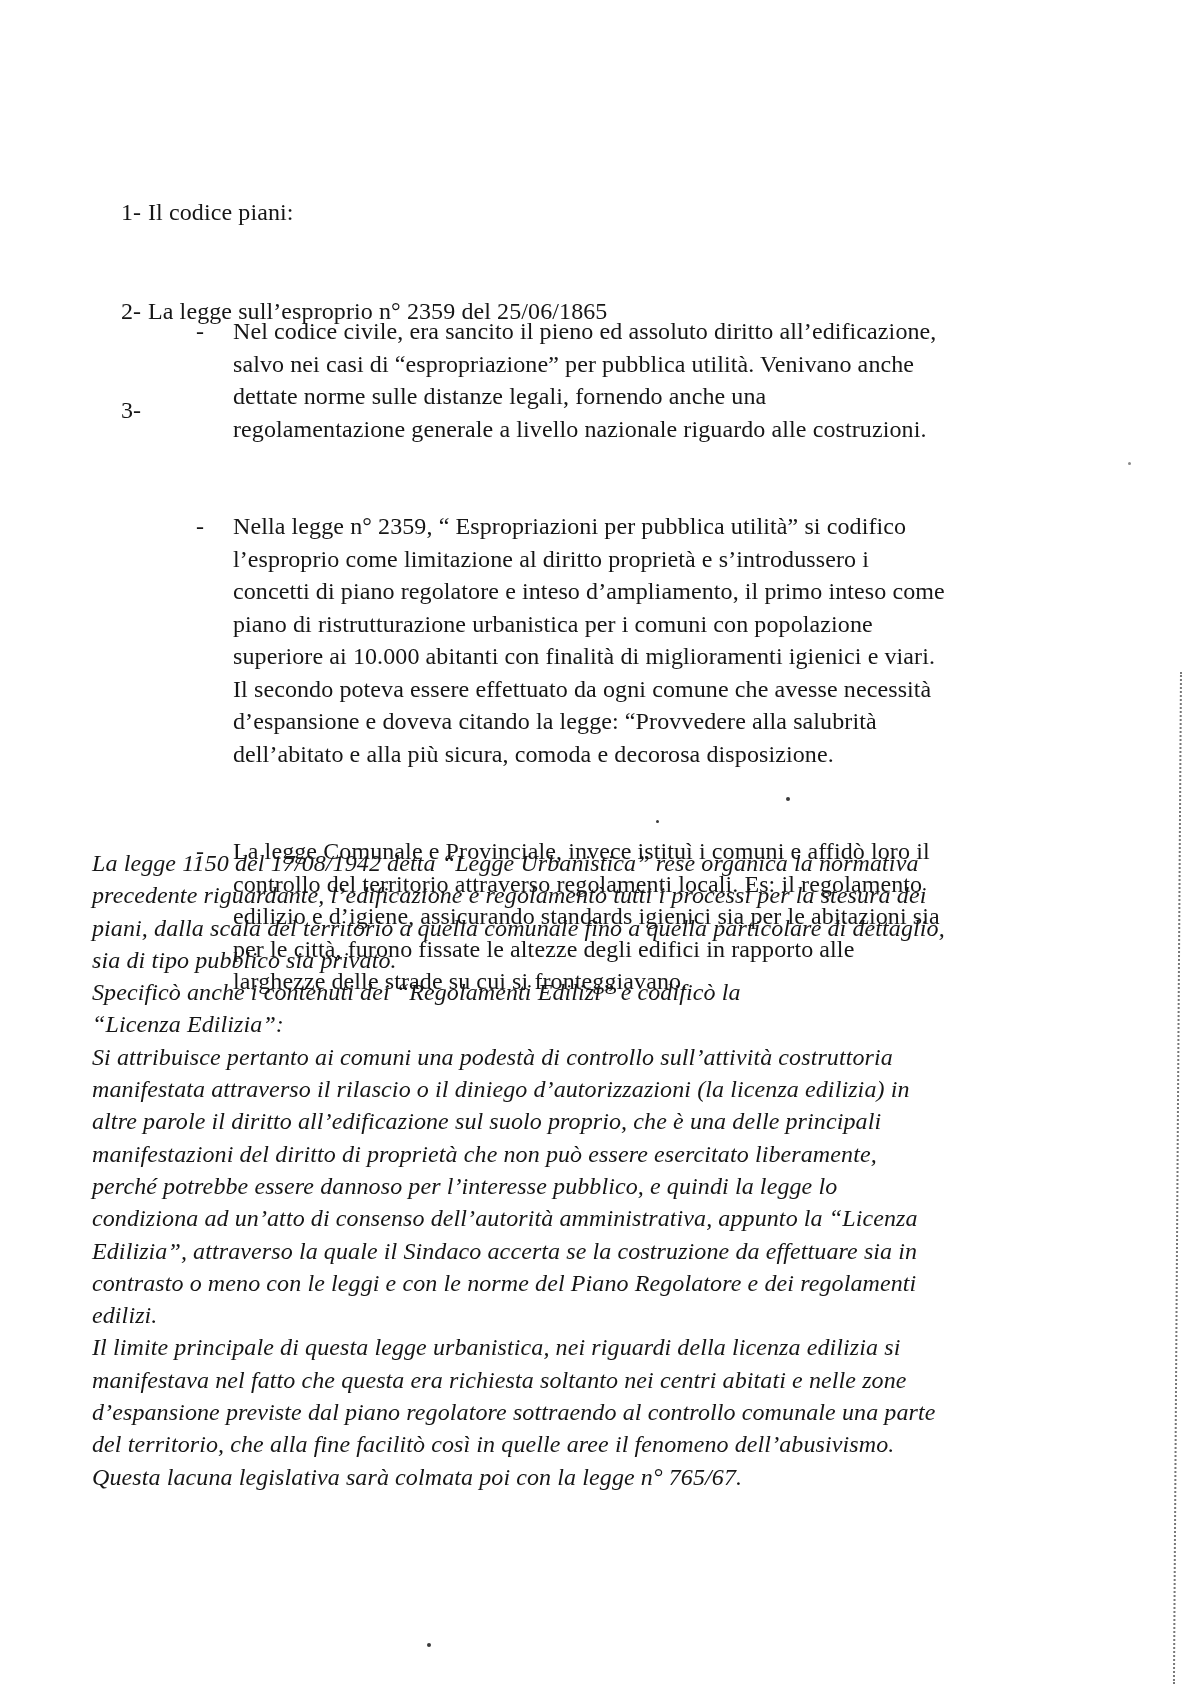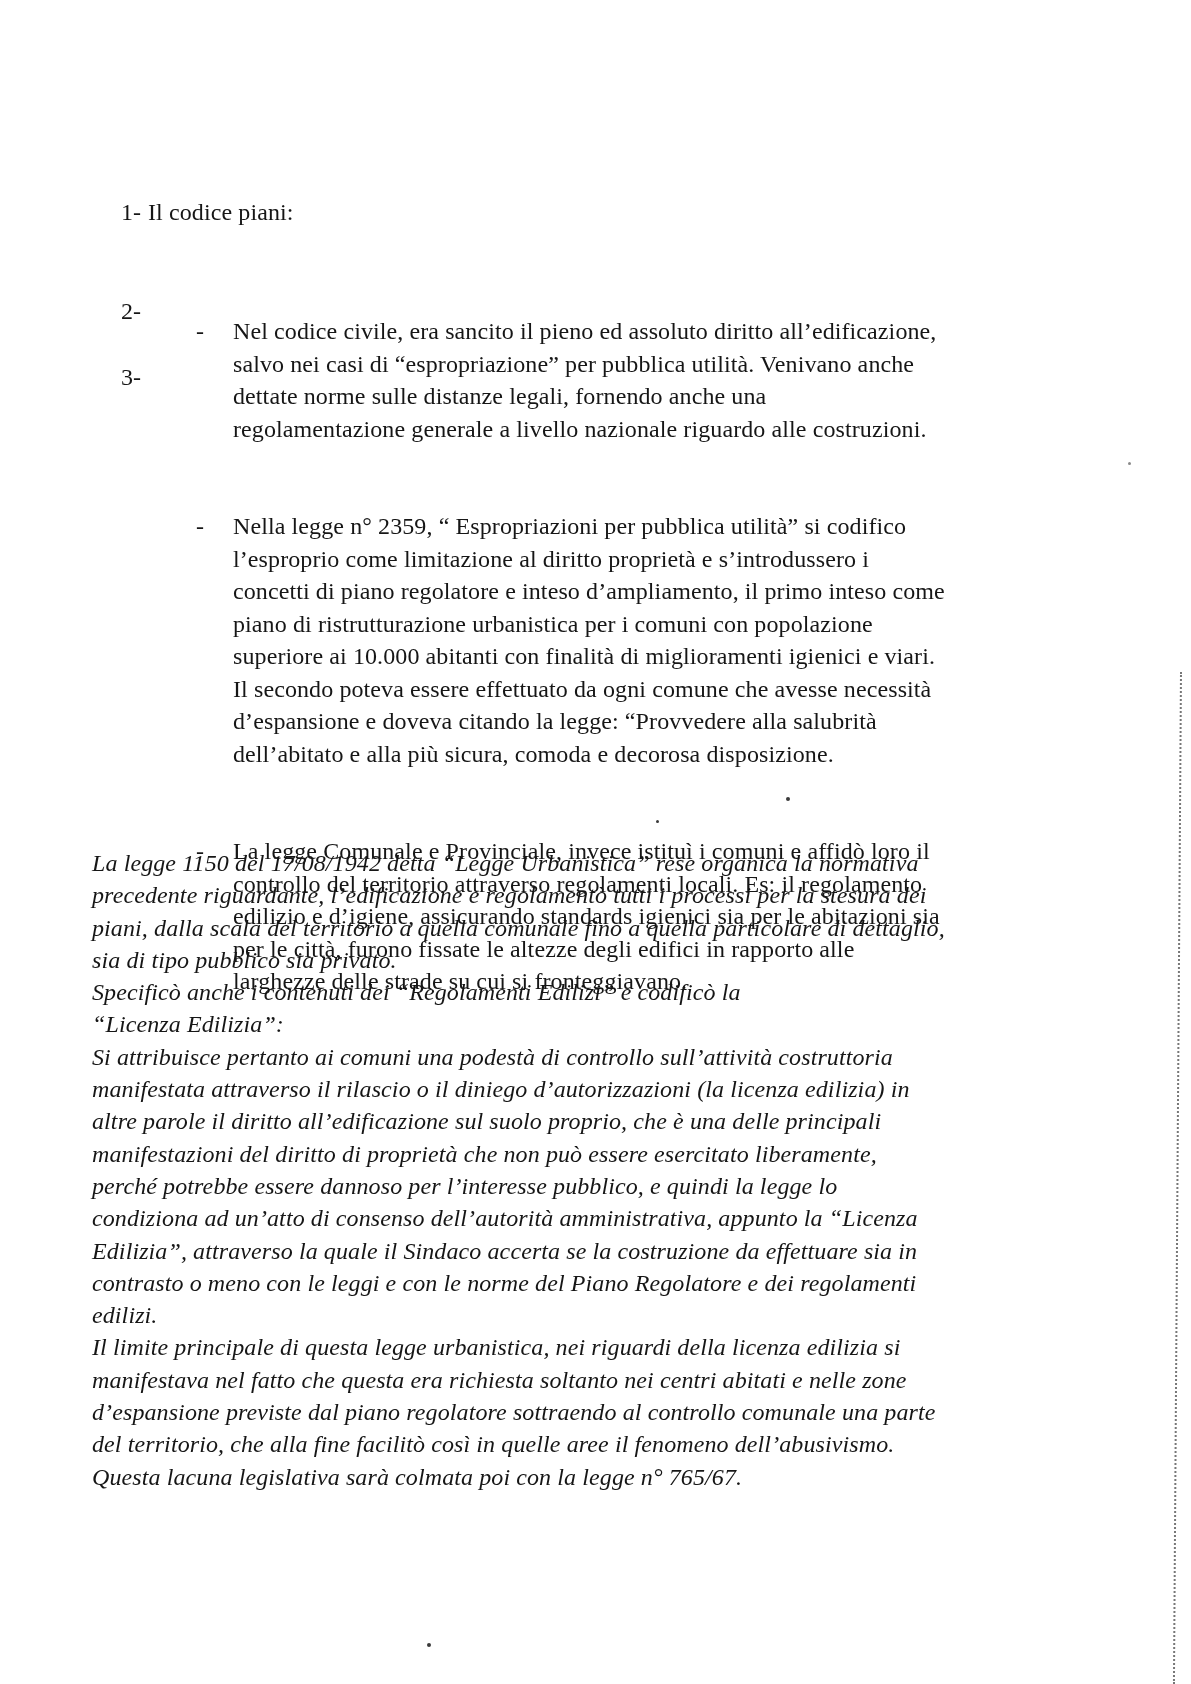--- a/index.html
+++ b/index.html
@@ -71,21 +71,21 @@
   .speck-c{left:427px;top:1643px;width:4px;height:4px;}
   .speck-d{left:1128px;top:462px;width:3px;height:3px;opacity:.6;}
 </style>
 </head>
 <body>
 
 <div class="page">
 
   <div class="numbered-list txt">
     <div class="nl-row"><span class="nl-marker">1-</span><span>Il codice piani:</span></div>
-    <div class="nl-row"><span class="nl-marker">2-</span></div>
+    <div class="nl-row"><span class="nl-marker">2-</span><span>La legge sull’esproprio n° 2359 del 25/06/1865</span></div>
     <div class="nl-row"><span class="nl-marker">3-</span></div>
   </div>
 
   <div class="bullet-list txt">
     <div class="bullet-item"><span class="bullet-marker">-</span><span>Nel codice civile, era sancito il pieno ed assoluto diritto all’edificazione,
 salvo nei casi di “espropriazione” per pubblica utilità. Venivano anche
 dettate norme sulle distanze legali, fornendo anche una
 regolamentazione generale a livello nazionale riguardo alle costruzioni.</span></div>
     <div class="bullet-item"><span class="bullet-marker">-</span><span><span>Nella legge n° 2359, “ Espropriazioni per pubblica utilità” si codifico
 l’esproprio come limitazione al diritto proprietà e s’introdussero i

